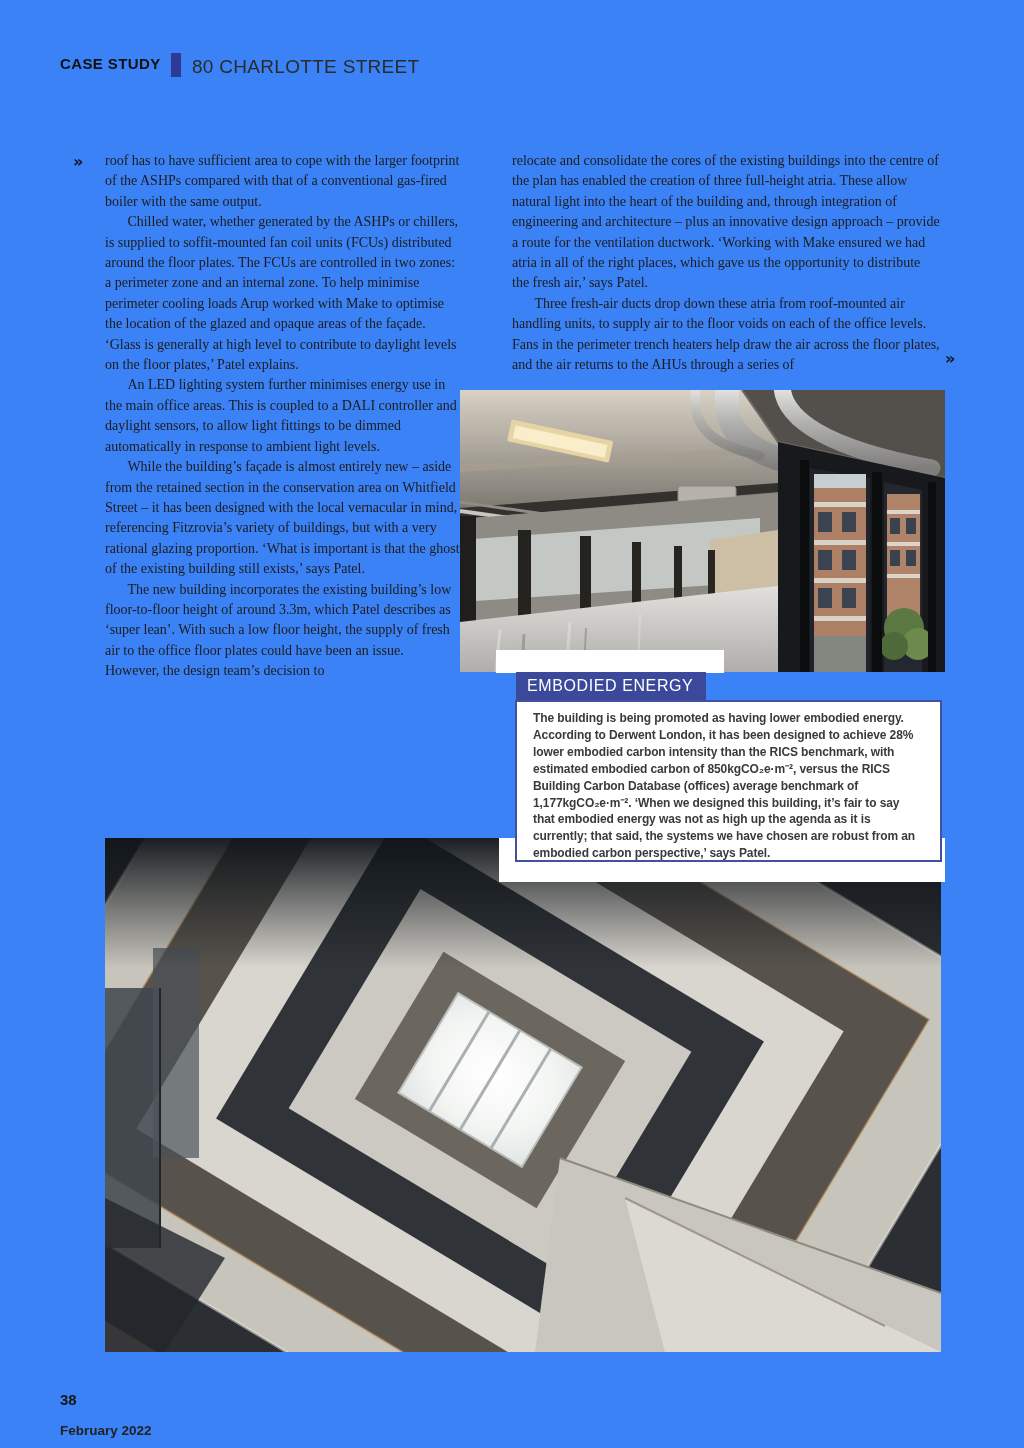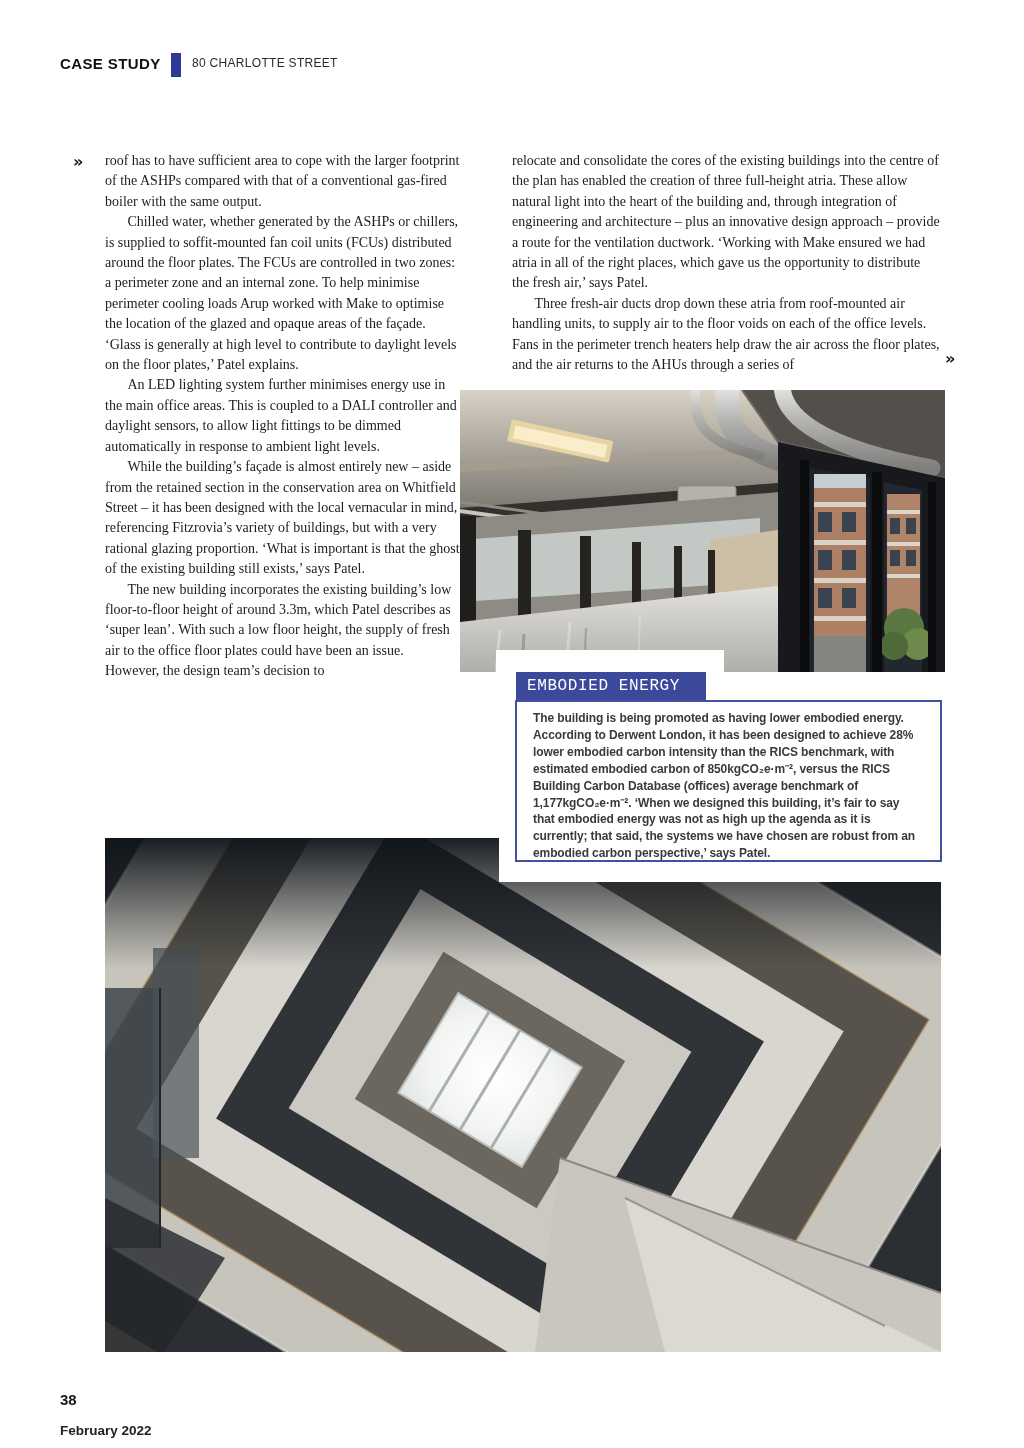--- a/index.html
+++ b/index.html
@@ -1,23 +1,23 @@
 <!DOCTYPE html>
 <html><head>
 <meta charset="utf-8">
 <style>
   html,body{margin:0;padding:0;background:#e8e8e8;}
-  .page{position:relative;width:1024px;height:1448px;background:#ffffff;margin:0 auto;
+  .page{position:relative;width:1024px;height:1448px;background:#3b82f6;margin:0 auto;
         font-family:"Liberation Serif", serif;color:#1e1e1e;overflow:hidden;}
   
   .kicker{position:absolute;left:60px;top:55px;font-family:"Liberation Sans",sans-serif;
           font-weight:700;font-size:15px;letter-spacing:.4px;color:#111;}
   .kicker-bar{position:absolute;left:171px;top:53px;width:10px;height:24px;background:#2e3a96;}
   .page-title{position:absolute;left:192px;top:56px;font-family:"Liberation Sans",sans-serif;
-          font-weight:400;font-size:12px;letter-spacing:.3px;color:#2b2b2b;}
+          font-weight:400;font-size:19px;letter-spacing:.3px;color:#2b2b2b;}
   
   .marker{position:absolute;font-family:"DejaVu Sans",sans-serif;font-weight:700;
           font-size:16px;color:#141414;}
   .m-left{left:73px;top:152px;}
   .m-right{left:945px;top:349px;}
   .col{position:absolute;font-size:14px;line-height:20.4px;text-align:left;color:#1c1c1c;}
   .col p{margin:0;}
   .col p + p{text-indent:1.6em;}
   .col-left{left:105px;top:151px;width:356px;}
   .col-right{left:512px;top:151px;width:428px;}
@@ -27,21 +27,21 @@
   .photo-atrium{left:105px;top:838px;width:836px;height:514px;z-index:1;}
   .photo svg{display:block;width:100%;height:100%;}
   .atrium-caption{position:absolute;left:9px;top:5px;width:210px;z-index:4;
         font-family:"Liberation Sans",sans-serif;font-weight:700;font-size:12.5px;
         line-height:16px;color:#ffffff;}
   
   .white-notch{position:absolute;left:496px;top:650px;width:228px;height:23px;background:#fff;z-index:5;}
   .white-under{position:absolute;left:499px;top:838px;width:446px;height:44px;background:#fff;z-index:5;}
   
   .ee-bar{position:absolute;left:516px;top:672px;width:190px;height:28px;background:#3c4899;
-        z-index:6;font-family:Liberation Mono, monospace;font-weight:400;font-size:16px;
+        z-index:6;font-family:Liberation Sans, sans-serif;font-weight:400;font-size:16px;
         letter-spacing:.6px;color:#ffffff;line-height:28px;padding-left:11px;box-sizing:border-box;}
   .ee-box{position:absolute;left:515px;top:700px;width:427px;height:162px;background:#ffffff;
         border:2px solid #4350a0;z-index:6;box-sizing:border-box;padding:8px 16px;overflow:hidden;}
   .ee-box p{margin:0;font-family:"Liberation Sans",sans-serif;font-weight:700;font-size:12px;
         letter-spacing:-0.1px;line-height:16.9px;color:#3a3a3c;}
   
   .footer{position:absolute;left:60px;top:1391px;font-family:"Liberation Sans",sans-serif;
         font-size:13.5px;color:#161616;display:flex;gap:15px;align-items:baseline;flex-direction:column;}
   .footer .pn{font-weight:700;font-size:15px;}
   .footer .it{font-weight:700;color:#222;}

